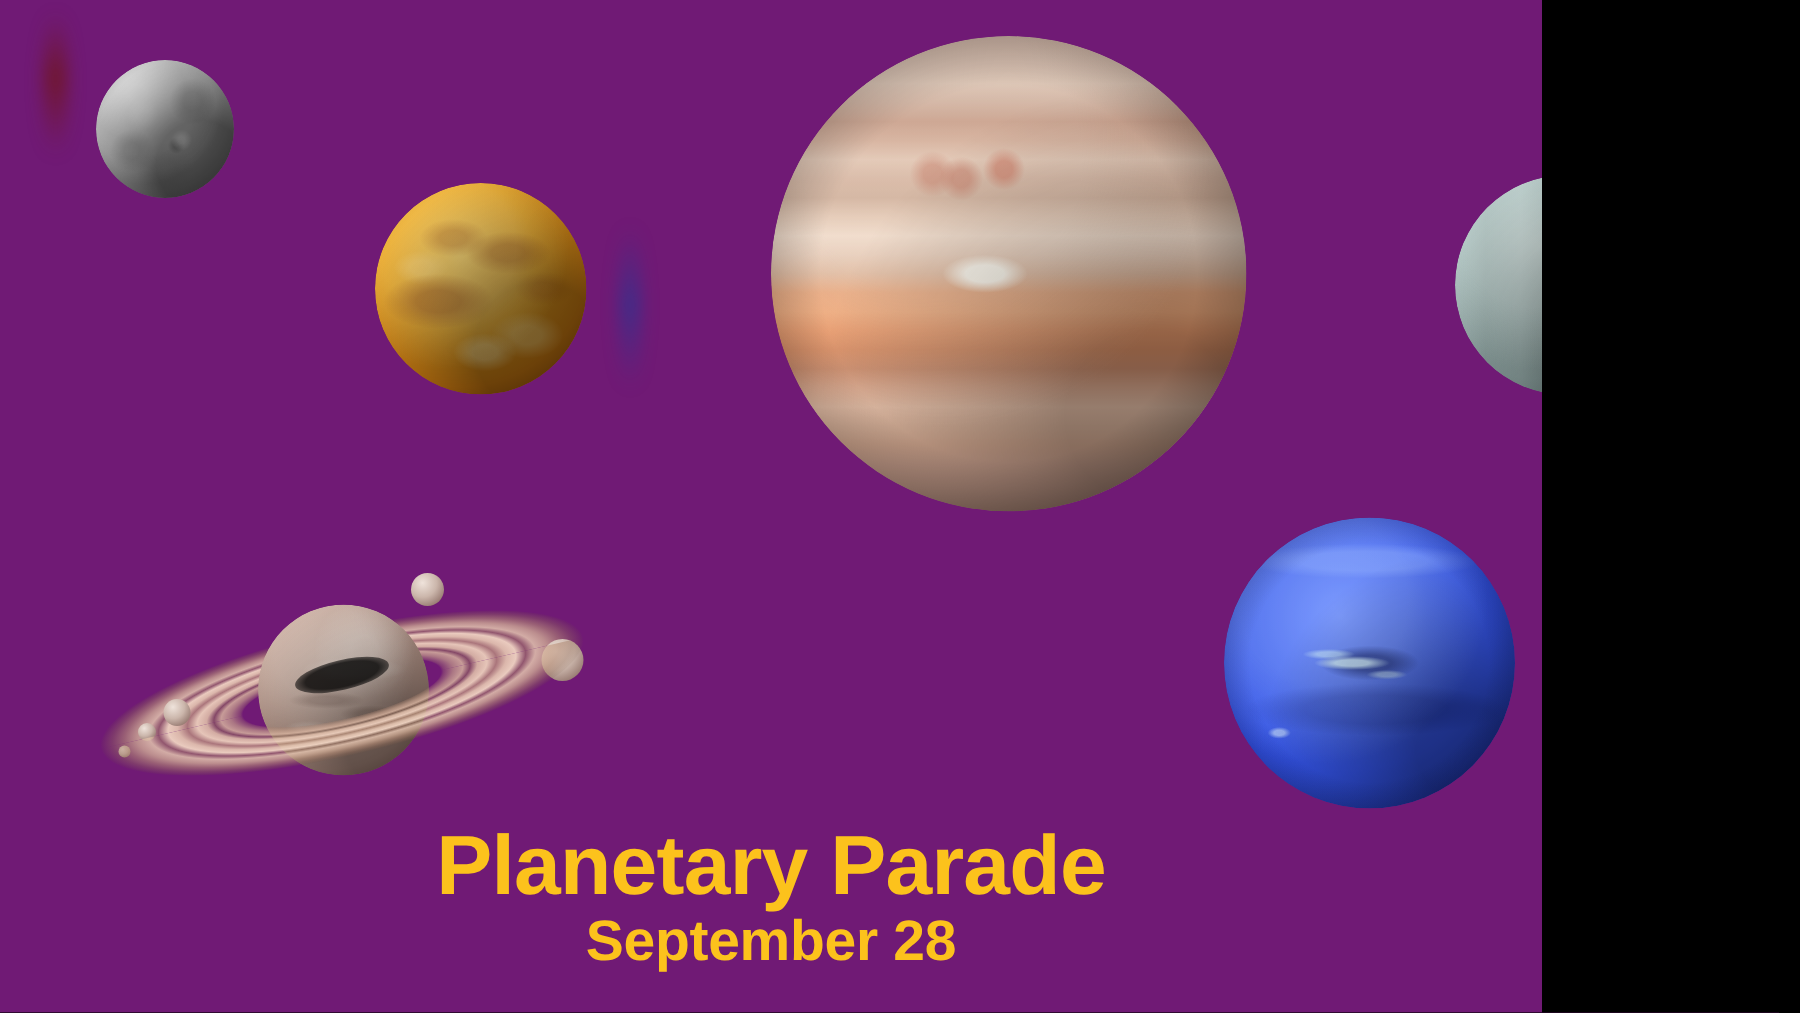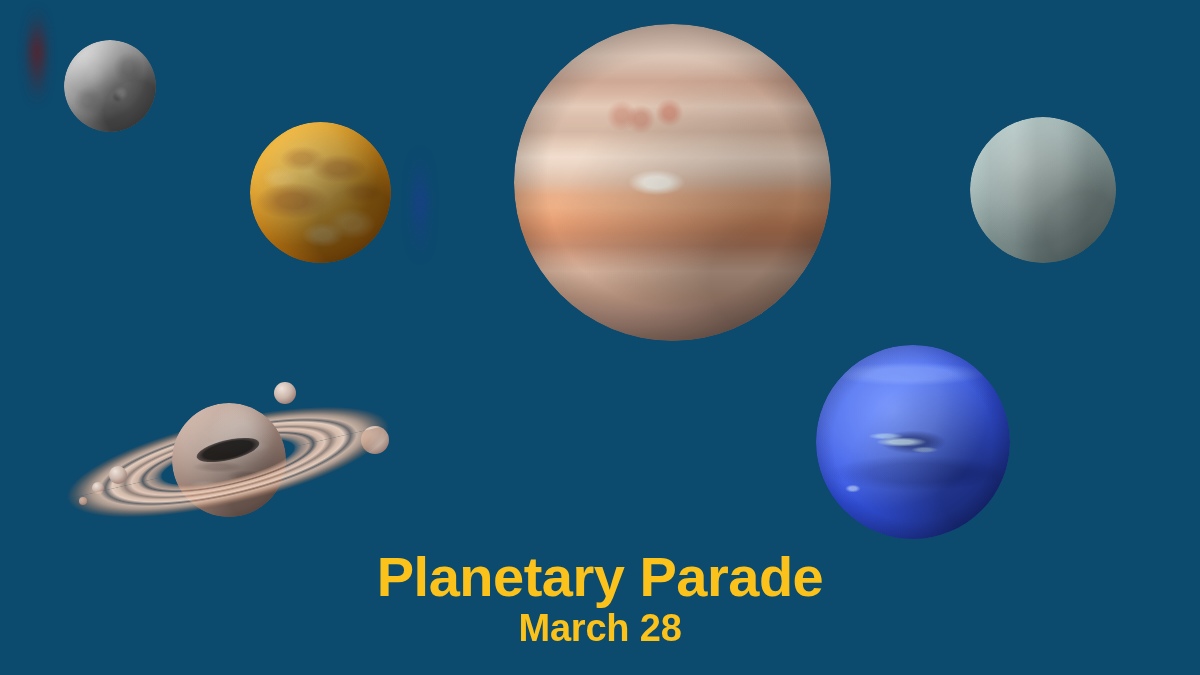--- a/index.html
+++ b/index.html
@@ -6,23 +6,23 @@
   html, body {
     margin: 0;
     padding: 0;
     background: #000000;
   }
   body {
     font-family: "Liberation Sans", sans-serif;
   }
   #stage {
     position: relative;
-    width: 1200px;
+    width: 1028px;
     height: 675px;
-    background: #0c4a6e;
+    background: #701a75;
     overflow: hidden;
   }
 
   
   .planet {
     position: absolute;
     border-radius: 50%;
     overflow: hidden;
   }
   .planet .surface {
@@ -331,16 +331,16 @@
   </div>
 
   <div class="moon" style="left:109px; top:466px; width:18px; height:18px;"></div>
   <div class="moon" style="left:92px; top:482px; width:12px; height:12px;"></div>
   <div class="moon" style="left:79px; top:497px; width:8px; height:8px;"></div>
   <div class="moon" style="left:274px; top:382px; width:22px; height:22px;"></div>
   <div class="moon" style="left:361px; top:426px; width:28px; height:28px;"></div>
 
   <div id="title-block">
     <span id="main-title">Planetary Parade</span>
-    <span id="sub-title">March 28</span>
+    <span id="sub-title">September 28</span>
   </div>
 
 </div>
 
 </body></html>

